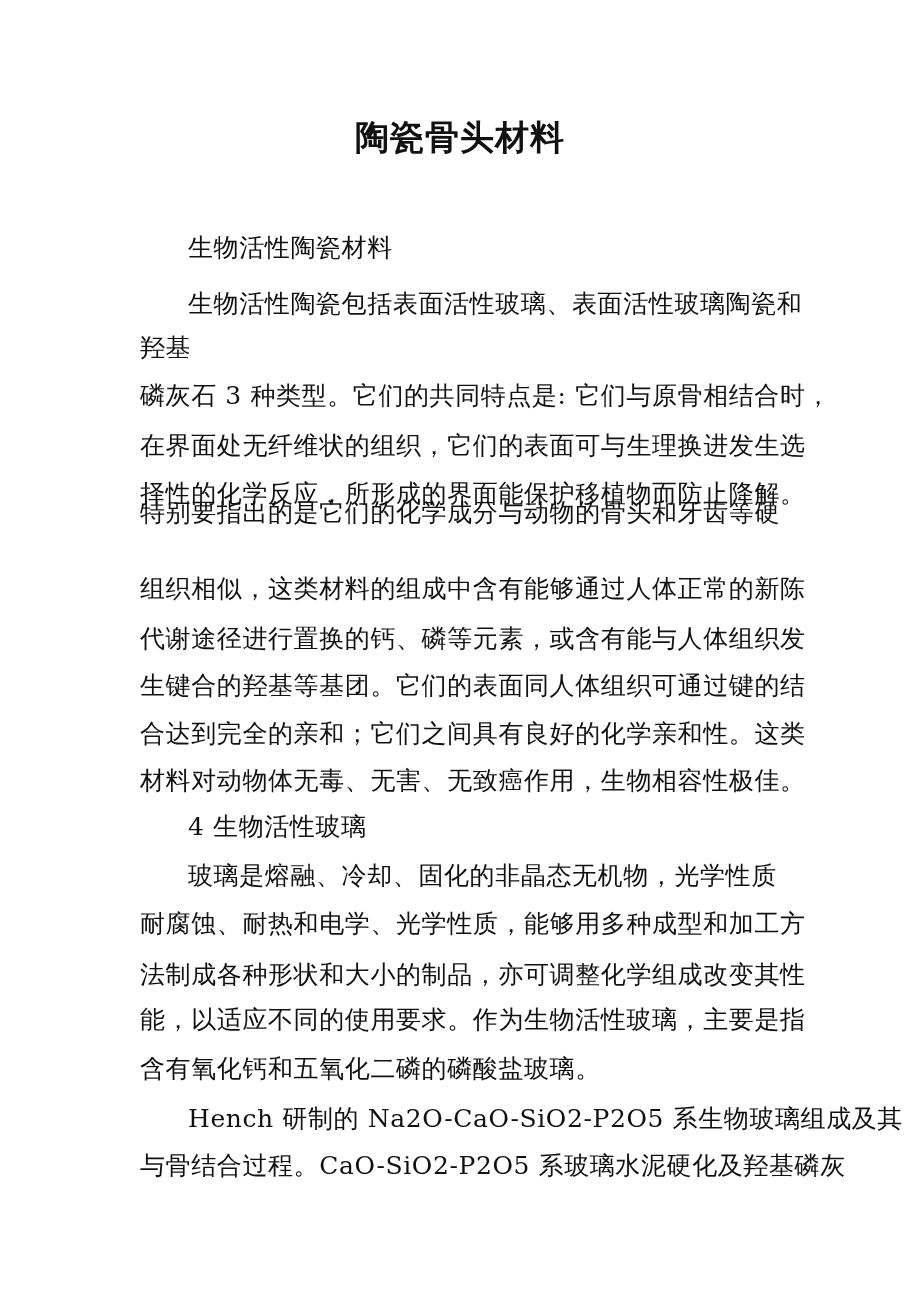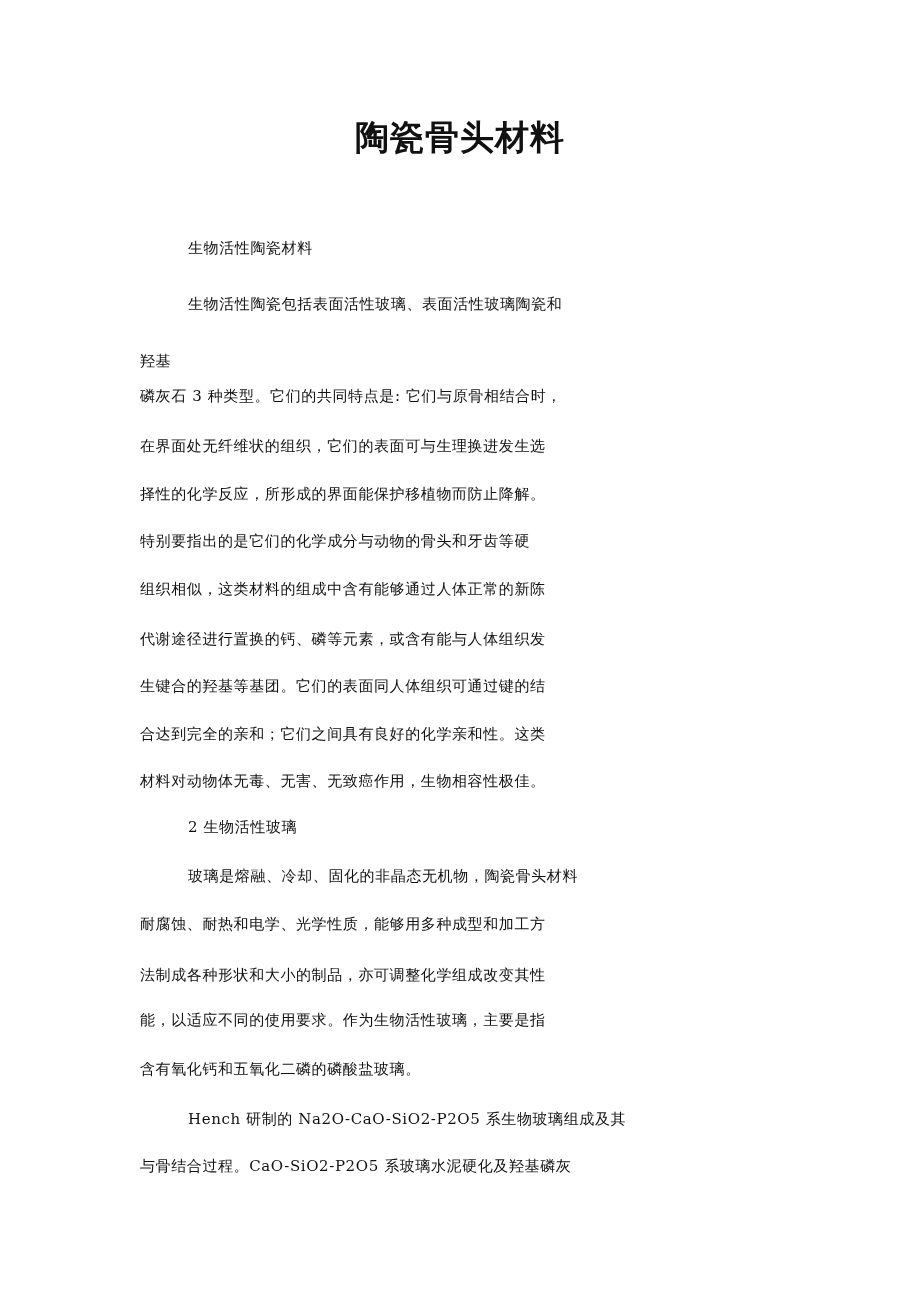--- a/index.html
+++ b/index.html
@@ -7,44 +7,44 @@
       width: 920px; height: 1302px; position: relative; overflow: hidden;
       font-family: "DejaVu Serif", "Liberation Serif", serif; color: #111111;
     }
     .title {
       position: absolute; left: 0; top: 112px; width: 920px; text-align: center;
       font-family: "DejaVu Sans", "Liberation Sans", sans-serif;
       font-weight: bold; font-size: 34px; letter-spacing: 1px; line-height: 50px;
     }
     .line {
       position: absolute; left: 140px; white-space: nowrap;
-      font-size: 15px; line-height: 30px; letter-spacing: 0.6px;
+      font-size: 25px; line-height: 30px; letter-spacing: 0.6px;
     }
     .indent { left: 188px; }
   </style>
 </head>
 <body>
 
 <div>
   <div class="title">陶瓷骨头材料</div>
 
   <div class="line indent" style="top:233px">生物活性陶瓷材料</div>
   <div class="line indent" style="top:289px">生物活性陶瓷包括表面活性玻璃、表面活性玻璃陶瓷和</div>
-  <div class="line" style="top:346px">羟基</div>
+  <div class="line" style="top:333px">羟基</div>
   <div class="line" style="top:381px">磷灰石 3 种类型。它们的共同特点是: 它们与原骨相结合时，</div>
   <div class="line" style="top:431px">在界面处无纤维状的组织，它们的表面可与生理换进发生选</div>
   <div class="line" style="top:479px">择性的化学反应，所形成的界面能保护移植物而防止降解。</div>
-  <div class="line" style="top:526px">特别要指出的是它们的化学成分与动物的骨头和牙齿等硬</div>
+  <div class="line" style="top:498px">特别要指出的是它们的化学成分与动物的骨头和牙齿等硬</div>
   <div class="line" style="top:574px">组织相似，这类材料的组成中含有能够通过人体正常的新陈</div>
   <div class="line" style="top:624px">代谢途径进行置换的钙、磷等元素，或含有能与人体组织发</div>
   <div class="line" style="top:671px">生键合的羟基等基团。它们的表面同人体组织可通过键的结</div>
   <div class="line" style="top:719px">合达到完全的亲和；它们之间具有良好的化学亲和性。这类</div>
   <div class="line" style="top:766px">材料对动物体无毒、无害、无致癌作用，生物相容性极佳。</div>
 
-  <div class="line indent" style="top:812px">2 生物活性玻璃</div>
-  <div class="line indent" style="top:861px">玻璃是熔融、冷却、固化的非晶态无机物，陶瓷骨头材料</div>
+  <div class="line indent" style="top:812px">4 生物活性玻璃</div>
+  <div class="line indent" style="top:861px">玻璃是熔融、冷却、固化的非晶态无机物，光学性质</div>
   <div class="line" style="top:909px">耐腐蚀、耐热和电学、光学性质，能够用多种成型和加工方</div>
   <div class="line" style="top:960px">法制成各种形状和大小的制品，亦可调整化学组成改变其性</div>
   <div class="line" style="top:1005px">能，以适应不同的使用要求。作为生物活性玻璃，主要是指</div>
   <div class="line" style="top:1054px">含有氧化钙和五氧化二磷的磷酸盐玻璃。</div>
   <div class="line indent" style="top:1104px">Hench 研制的 Na2O-CaO-SiO2-P2O5 系生物玻璃组成及其</div>
   <div class="line" style="top:1151px">与骨结合过程。CaO-SiO2-P2O5 系玻璃水泥硬化及羟基磷灰</div>
 </div>
 
 </body></html>

